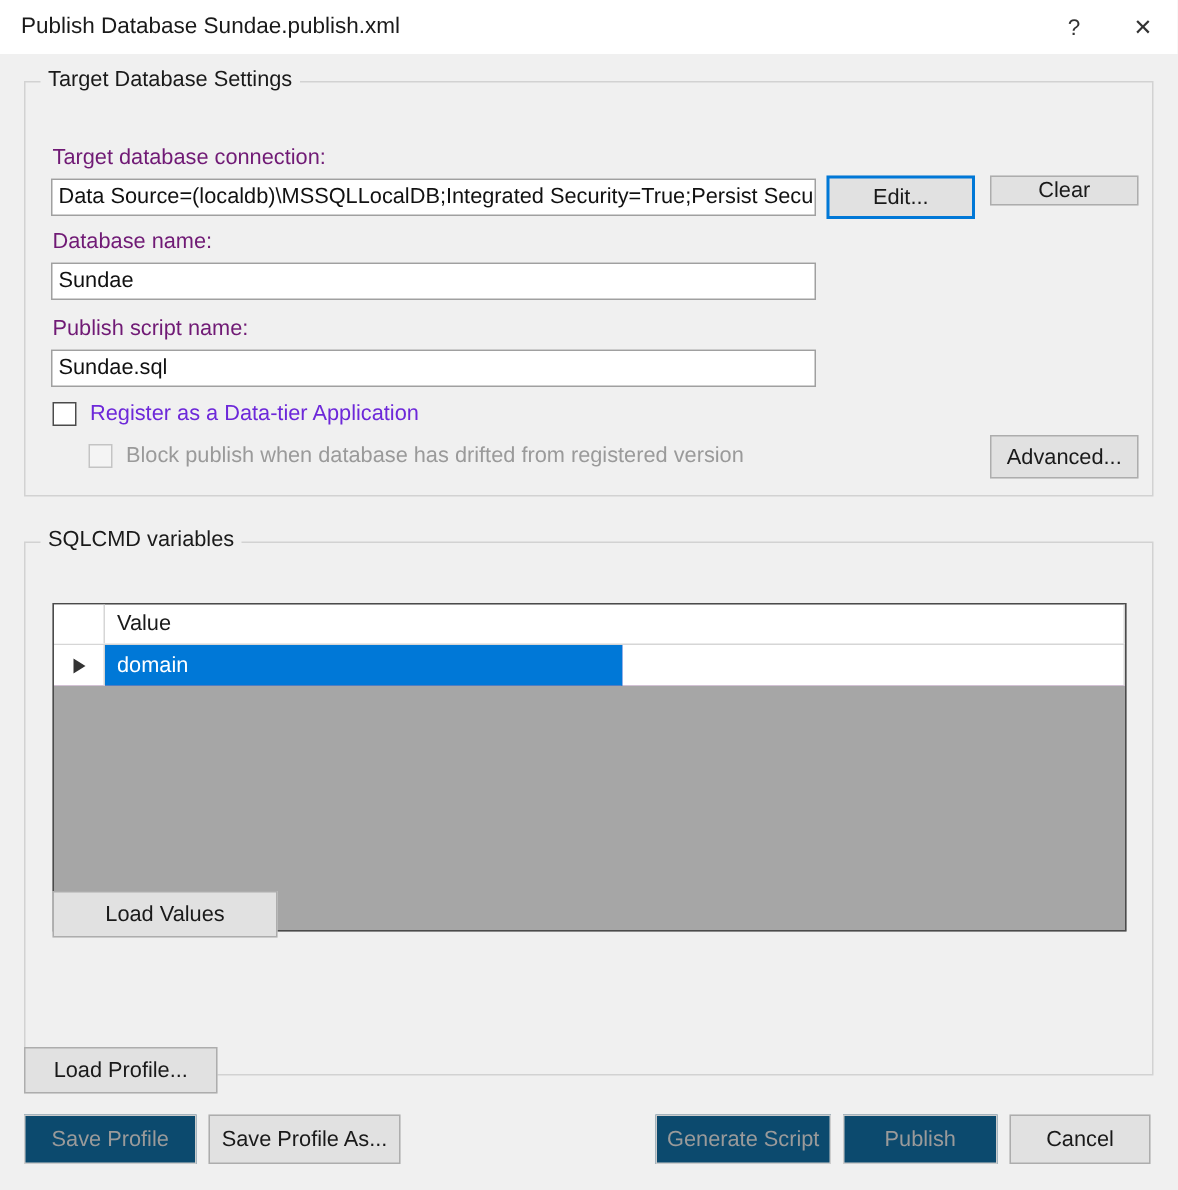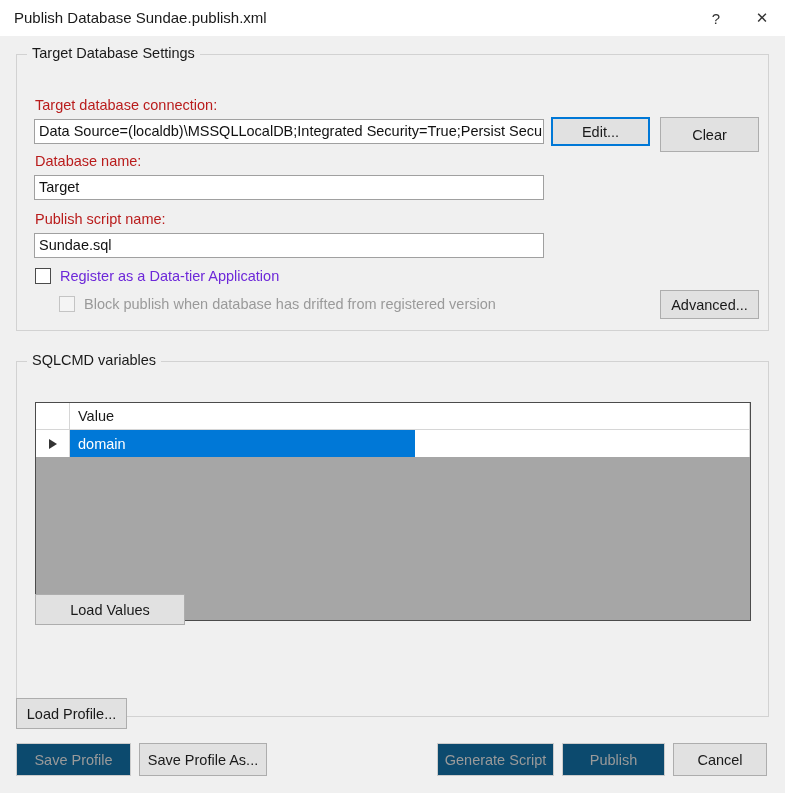--- a/index.html
+++ b/index.html
@@ -84,21 +84,21 @@
   }
   #gb-sqlcmd {
     left: 16px; top: 325px;
     width: 751px; height: 354px;
   }
 
   
   .field-label {
     position: absolute;
     font-size: 14.5px;
-    color: #b91c1c;
+    color: #701a75;
     white-space: nowrap;
   }
 
   
   .textbox {
     position: absolute;
     height: 25px;
     box-sizing: border-box;
     border: 1px solid #a0a0a0;
     background: #ffffff;
@@ -248,25 +248,25 @@
   <div class="groupbox" id="gb-target">
     <div class="groupbox-title">Target Database Settings</div>
   </div>
 
   <div class="field-label" style="left:35px; top:61px;">Target database connection:</div>
 
   <div class="textbox" style="left:34px; top:83px; width:510px;">Data Source=(localdb)\MSSQLLocalDB;Integrated Security=True;Persist Secu</div>
 
   <div class="btn focused" style="left:551px; top:81px; width:99px; height:29px;">Edit...</div>
 
-  <div class="btn" style="left:660px; top:81px; width:99px; height:35px;">Clear</div>
+  <div class="btn" style="left:660px; top:81px; width:99px; height:20px;">Clear</div>
 
   <div class="field-label" style="left:35px; top:117px;">Database name:</div>
 
-  <div class="textbox" style="left:34px; top:139px; width:510px;">Target</div>
+  <div class="textbox" style="left:34px; top:139px; width:510px;">Sundae</div>
 
   <div class="field-label" style="left:35px; top:175px;">Publish script name:</div>
 
   <div class="textbox" style="left:34px; top:197px; width:510px;">Sundae.sql</div>
 
   <div class="checkrow" style="left:35px; top:232px;">
     <span class="checkbox"></span>
     <span class="cb-label">Register as a Data-tier Application</span>
   </div>
 
@@ -291,21 +291,21 @@
         <span class="row-arrow"></span>
       </div>
       <div class="gcell col-var selected">domain</div>
       <div class="gcell col-val active"></div>
     </div>
     <div class="grid-filler"></div>
   </div>
 
   <div class="btn" style="left:35px; top:558px; width:150px; height:31px;">Load Values</div>
 
-  <div class="btn" style="left:16px; top:662px; width:111px; height:31px;">Load Profile...</div>
+  <div class="btn" style="left:16px; top:662px; width:129px; height:31px;">Load Profile...</div>
 
   <div class="btn disabled" style="left:16px; top:707px; width:115px; height:33px;">Save Profile</div>
 
   <div class="btn" style="left:139px; top:707px; width:128px; height:33px;">Save Profile As...</div>
 
   <div class="btn disabled" style="left:437px; top:707px; width:117px; height:33px;">Generate Script</div>
 
   <div class="btn disabled" style="left:562px; top:707px; width:103px; height:33px;">Publish</div>
 
   <div class="btn" style="left:673px; top:707px; width:94px; height:33px;">Cancel</div>

